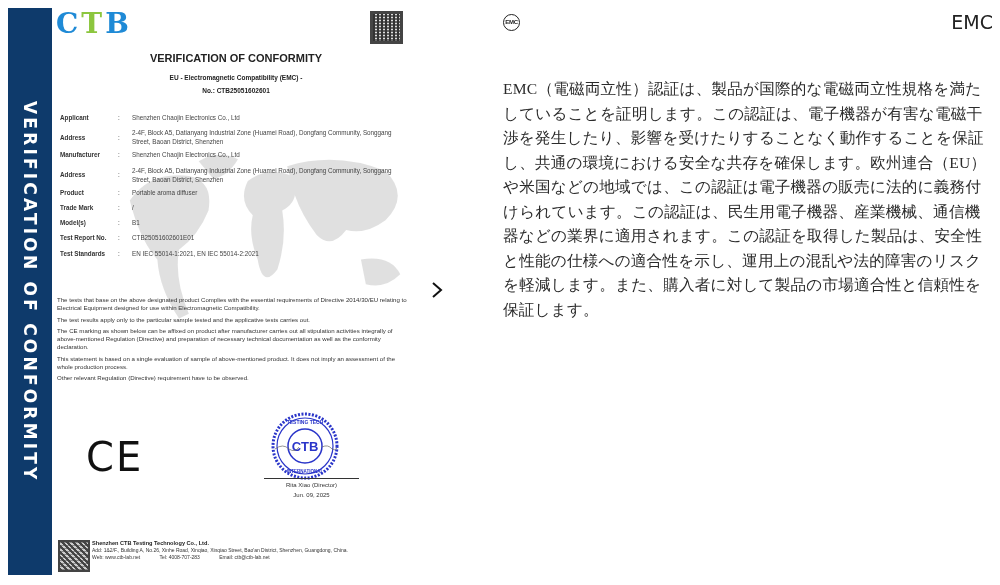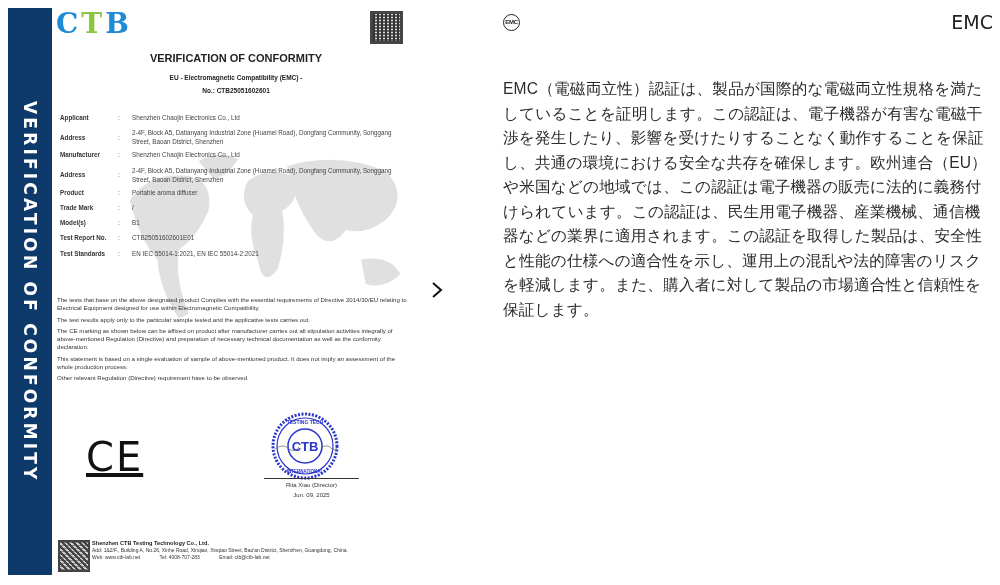--- a/index.html
+++ b/index.html
@@ -51,21 +51,21 @@
   .field.two { margin-bottom: 4px; }
   .field-label { width: 58px; font-weight: bold; color: #333; }
   .field-colon { width: 14px; color: #333; }
   .field-value { flex: 1; color: #444; line-height: 9px; }
 
   .cert-body { position: absolute; left: 57px; top: 296px; width: 350px; font-size: 6.1px; color: #333; line-height: 8.3px; }
   .cert-body p { margin-bottom: 3px; }
 
   .ce-mark {
     position: absolute; left: 86px; top: 437px; font-size: 40px; font-weight: normal;
-    font-family: "DejaVu Sans", sans-serif; letter-spacing: 2px; color: #111; line-height: 1; text-decoration: underline;
+    font-family: "DejaVu Sans", sans-serif; letter-spacing: 2px; color: #111; line-height: 1;
   }
   .seal {
     position: absolute; left: 270px; top: 411px; width: 70px; height: 70px;
   }
   .sign-line { position: absolute; left: 264px; top: 478px; width: 95px; height: 1px; background: #333; }
   .signer { position: absolute; left: 264px; top: 482px; width: 95px; text-align: center; font-size: 6px; color: #333; }
   .sign-date { position: absolute; left: 264px; top: 492px; width: 95px; text-align: center; font-size: 6px; color: #333; }
 
   .cert-footer { position: absolute; left: 58px; top: 540px; width: 355px; }
   .footer-qr {
@@ -88,21 +88,21 @@
   .info-header { display: flex; align-items: center; height: 24px; justify-content: space-between; }
   .emc-icon {
     width: 17px; height: 17px; border: 1.8px solid #222; border-radius: 50%;
     display: flex; align-items: center; justify-content: center;
     font-size: 6px; font-weight: bold; color: #222; letter-spacing: -0.3px;
   }
   .info-title { margin-left: 9px; font-size: 19px; color: #222; font-family: "DejaVu Sans", sans-serif; }
   .info-desc {
     position: absolute; top: 67px; left: 0; width: 488px;
     font-size: 15.6px; line-height: 24.5px; color: #2b2b2b;
-    font-family: Liberation Sans, sans-serif; letter-spacing: 0.2px;
+    font-family: Liberation Serif, serif; letter-spacing: 0.2px;
   }
 </style>
 </head>
 <body>
 
 <div class="cert">
   <div class="cert-sidebar">
     <span class="cert-sidebar-text">VERIFICATION OF CONFORMITY</span>
   </div>
 

